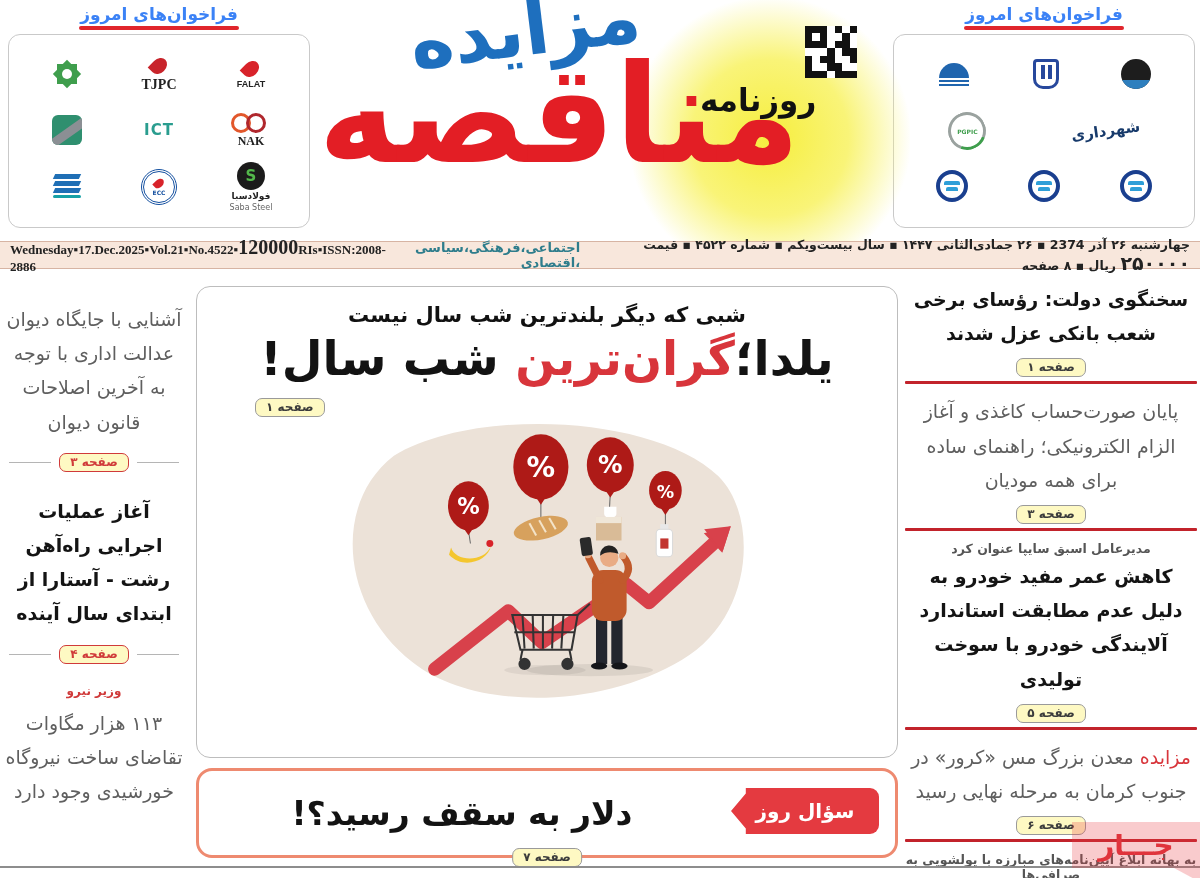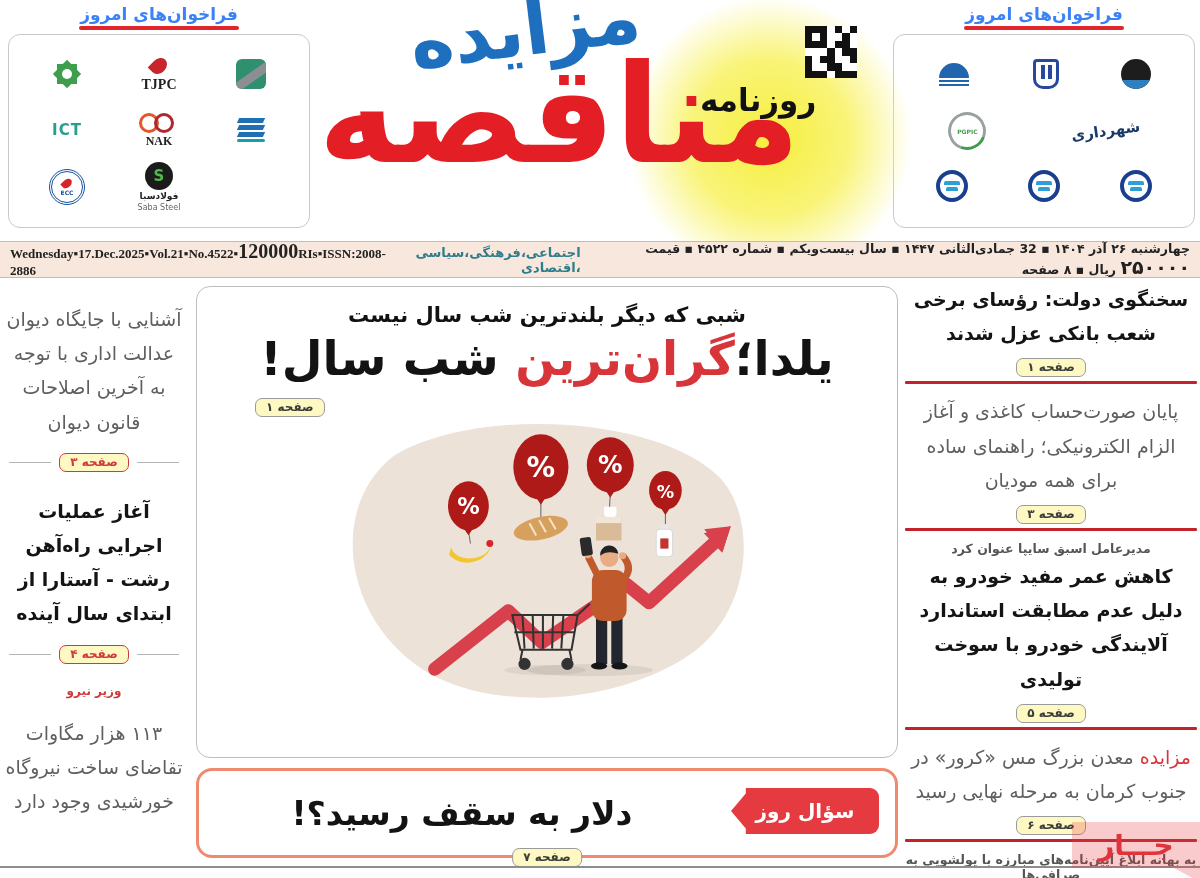--- a/index.html
+++ b/index.html
@@ -56,34 +56,34 @@
         background:radial-gradient(circle at 50% 52%,#f6ee3e 0%,#f9f478 40%,rgba(255,255,255,0) 72%)}
   .m-red{left:330px;top:12px;width:470px;text-align:center;font-size:132px;line-height:1.55;font-weight:900;
          color:#e31e25;direction:rtl;transform:scaleY(1.04);letter-spacing:-4px}
   .m-blue{left:360px;top:-14px;width:330px;text-align:center;font-size:74px;font-weight:900;color:#1e6fbe;
           direction:rtl;transform:rotate(-7deg);letter-spacing:-2px}
   .m-label{left:700px;top:82px;width:120px;text-align:left;font-size:31px;font-weight:900;color:#111;direction:rtl}
   .qr{left:805px;top:26px;width:52px;height:52px;background:#fff;display:grid;grid-template-columns:repeat(7,1fr);grid-template-rows:repeat(7,1fr)}
   .qr i{background:#111}.qr u{background:#fff}
 
   
-  .infobar{left:0;top:241px;width:1200px;height:37px;background:#f8e7dc;border-top:1px solid #d7b4a3;border-bottom:1px solid #d7b4a3;
+  .infobar{left:0;top:241px;width:1200px;height:28px;background:#f8e7dc;border-top:1px solid #d7b4a3;border-bottom:1px solid #d7b4a3;
            display:flex;align-items:center;justify-content:flex-start;box-sizing:border-box;padding:12px 10px}
   .inf-en{direction:ltr;font-family:"Liberation Serif",serif;font-weight:bold;font-size:13px;color:#222}
   .inf-en .big{font-size:20px}
   .inf-cat{color:#2e7d8c;font-size:13px;direction:rtl;font-weight:bold}
   .inf-fa{direction:rtl;font-size:12.5px;color:#222;font-weight:bold}
   .inf-fa .big{font-size:19px}
 
   
   .leftcol{left:0;top:284px;width:188px;direction:rtl;text-align:center}
   .rightcol{left:905px;top:282px;width:292px;direction:rtl;text-align:center}
   .a-title{font-size:19px;line-height:1.8;color:#141414;font-weight:800;padding:0 4px}
   .a-title.light{color:#5f5f5f;font-weight:400}
-  .kicker-red{color:#d03a3a;font-size:12px;font-weight:bold;margin-bottom:18px}
+  .kicker-red{color:#d03a3a;font-size:12px;font-weight:bold;margin-bottom:8px}
   .kicker-gray{color:#555;font-size:12.5px;font-weight:600;margin-bottom:3px}
   .redword{color:#d8353b}
   .pagebar{display:flex;align-items:center;justify-content:center;gap:8px;margin:14px 0 10px}
   .pagebar.tight{margin:8px 0 4px}
   .pagebar::before,.pagebar::after{content:"";height:1px;background:#b5b5b5;width:42px}
   .pagebar.noline::before,.pagebar.noline::after{width:0}
   .badge{display:inline-block;border-radius:7px;padding:1px 10px 2px;font-size:12px;font-weight:bold;background:#fef9c3;white-space:nowrap;direction:rtl}
   .badge.red{border:1.5px solid #d03a3a;color:#d03a3a}
   .badge.gray{border:1.5px solid #9a9a9a;color:#3c3c3c}
   .redrule{height:3px;background:#c2232b;margin:4px 0 10px;border-radius:1px}
@@ -130,20 +130,26 @@
       <div class="cap"></div>
     </div>
     <div class="logo">
       <div class="glyph">
           <div class="flame" style="background:#c8242b"></div>
         </div>
       <div class="cap brandtxt" style="font-size:14px">TJPC</div>
     </div>
     <div class="logo">
       <div class="glyph">
+          <div class="flame"></div>
+        </div>
+      <div class="cap falat-t">FALAT</div>
+    </div>
+    <div class="logo">
+      <div class="glyph">
           <div class="pipe">
             <i></i>
           </div>
         </div>
       <div class="cap"></div>
     </div>
     <div class="logo">
       <div class="glyph ict">ICT</div>
       <div class="cap"></div>
     </div>
@@ -311,21 +317,21 @@
     <i></i>
     <i></i>
 </div>
 
 <div class="abs infobar">
   <div class="inf-en">
     <span>Wednesday▪17.Dec.2025▪Vol.21▪No.4522▪</span><span class="big">120000</span><span>RIs</span><span>▪ISSN:2008-2886</span>
   </div>
   <div class="inf-cat">اجتماعی،فرهنگی،سیاسی ،اقتصادی</div>
   <div class="inf-fa">
-    <span>چهارشنبه ۲۶ آذر ۱۴۰۴ ▪ 32 جمادی‌الثانی ۱۴۴۷ ▪ سال بیست‌ویکم ▪ شماره ۴۵۲۲ ▪ قیمت</span> <span class="big">۲۵۰۰۰۰</span> <span>ریال ▪ ۸ صفحه</span>
+    <span>چهارشنبه ۲۶ آذر 2374 ▪ ۲۶ جمادی‌الثانی ۱۴۴۷ ▪ سال بیست‌ویکم ▪ شماره ۴۵۲۲ ▪ قیمت</span> <span class="big">۲۵۰۰۰۰</span> <span>ریال ▪ ۸ صفحه</span>
   </div>
 </div>
 
 <div class="abs leftcol">
   <div class="article" style="margin-top:18px">
     <div class="a-title light">آشنایی با جایگاه دیوان عدالت اداری با توجه به آخرین اصلاحات قانون دیوان</div>
     <div class="pagebar">
         <span class="badge red">صفحه ۳</span>
       </div>
   </div>

